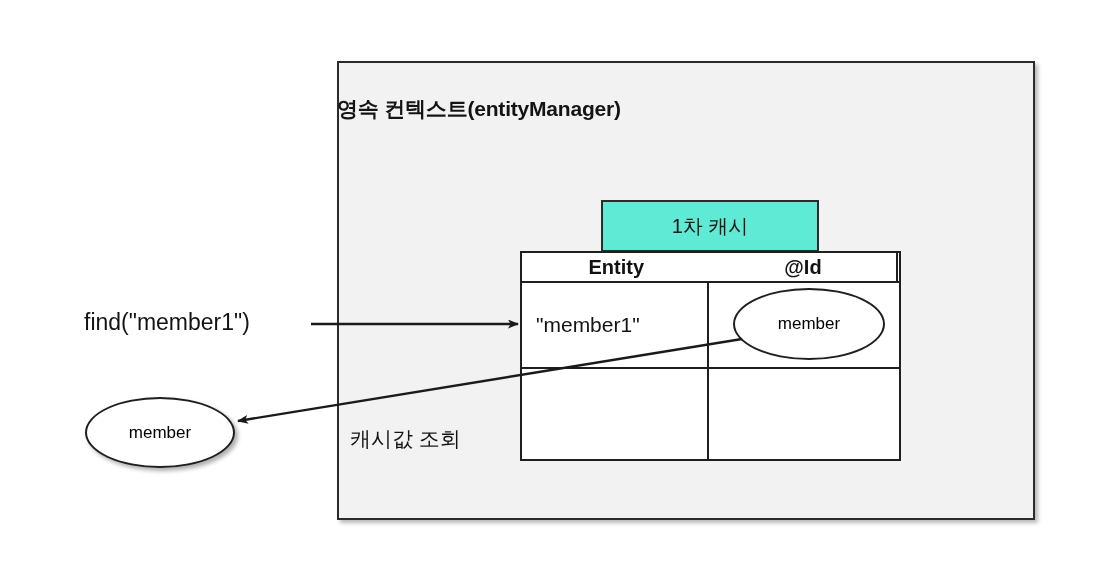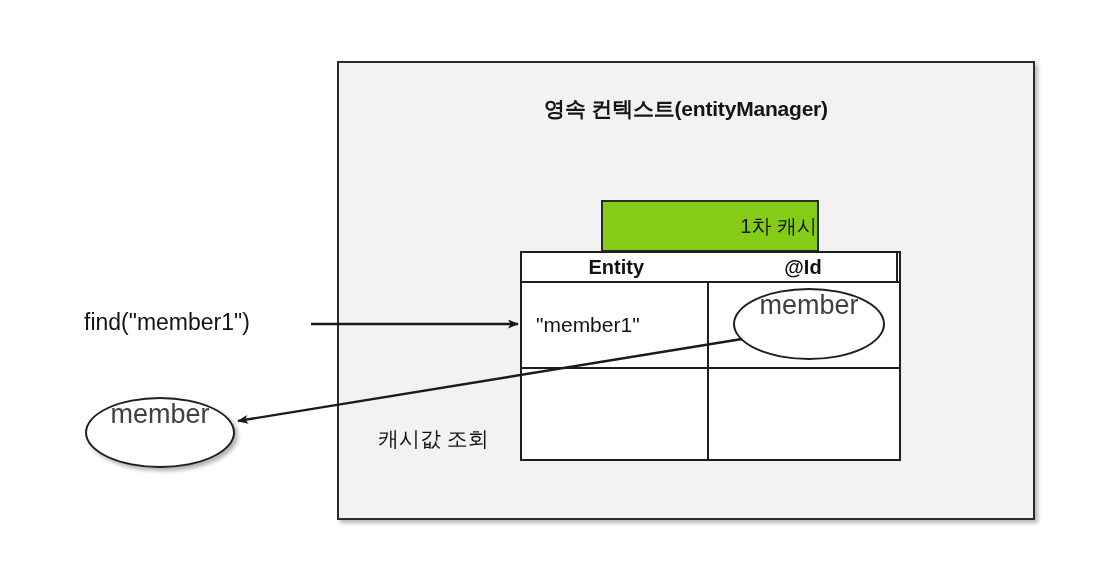--- a/index.html
+++ b/index.html
@@ -32,39 +32,38 @@
     background: #f2f2f2;
     border: 2px solid #2b2b2b;
     box-shadow: 3px 3px 4px rgba(0,0,0,0.28);
     box-sizing: border-box;
   }
   .context-title {
     position: absolute;
     left: 337px;
     top: 95px;
     width: 698px;
-    text-align: center;
     font-size: 21px;
     font-weight: bold;
     letter-spacing: -0.2px;
     color: #141414;
   }
   
   .cache-box {
     position: absolute;
     left: 601px;
     top: 200px;
     width: 218px;
     height: 52px;
-    background: #84cc16;
+    background: #5eead4;
     border: 2px solid #2b2b2b;
     box-sizing: border-box;
     display: flex;
     align-items: center;
-    justify-content: flex-end;
+    justify-content: center;
     font-size: 20px;
     color: #141414;
   }
   
   .cache-table {
     position: absolute;
     left: 520px;
     top: 251px;
     width: 381px;
     height: 210px;
@@ -128,24 +127,24 @@
     border-right: 2px solid #1f1f1f;
     padding-left: 14px;
   }
   
   .ellipse {
     position: absolute;
     border: 2.5px solid #1f1f1f;
     border-radius: 50%;
     background: #ffffff;
     display: flex;
-    align-items: flex-start;
+    align-items: center;
     justify-content: center;
-    font-size: 27px;
-    color: #404040;
+    font-size: 17px;
+    color: #000000;
     box-sizing: border-box;
   }
   .ellipse-entity {
     left: 733px;
     top: 288px;
     width: 152px;
     height: 72px;
   }
   .ellipse-result {
     left: 85px;
@@ -163,21 +162,20 @@
     color: #141414;
     white-space: nowrap;
   }
   .label-cache-read {
     position: absolute;
     left: 350px;
     top: 425px;
     font-size: 21px;
     color: #141414;
     white-space: nowrap;
-    margin-left: 28px;
   }
   svg.arrows {
     position: absolute;
     left: 0;
     top: 0;
     width: 1095px;
     height: 588px;
     pointer-events: none;
   }
 </style>

